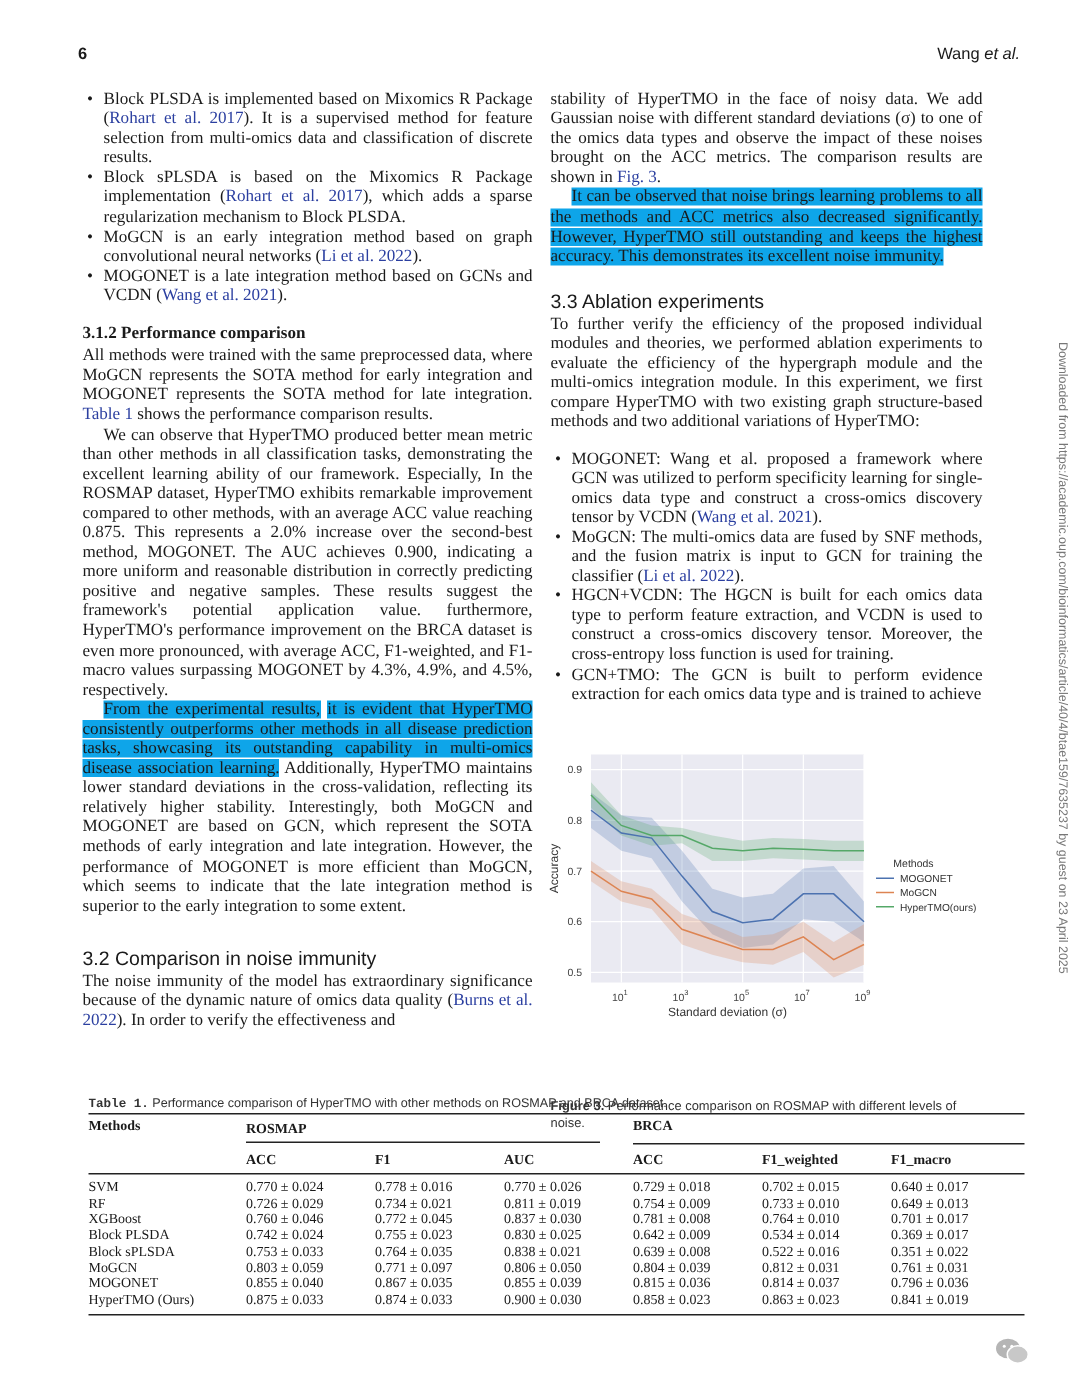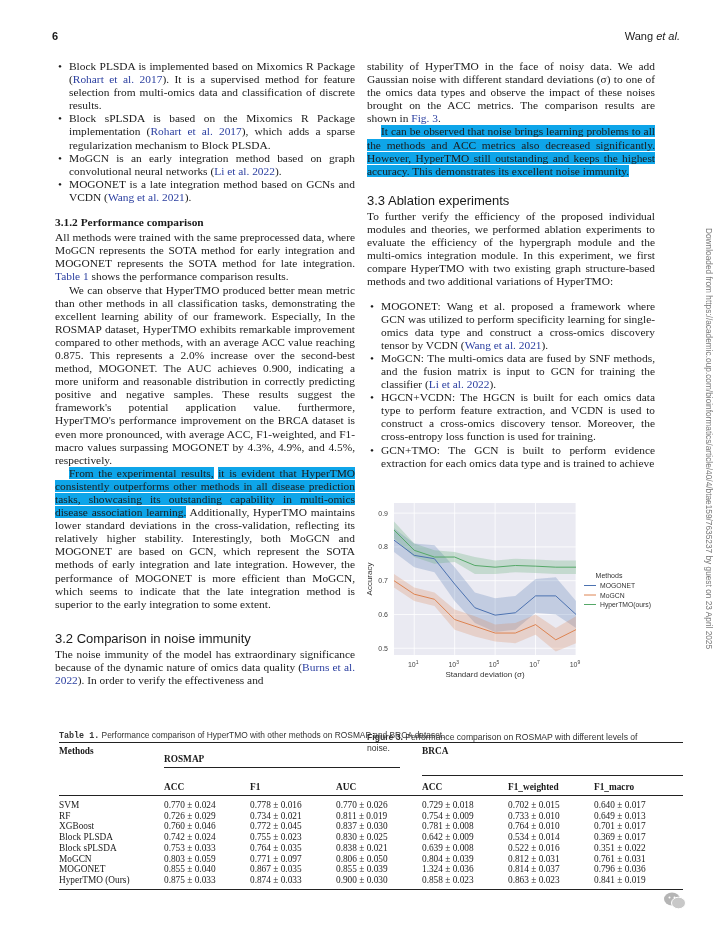--- a/index.html
+++ b/index.html
@@ -163,21 +163,21 @@
       <col style="width:86px">
       <col style="width:89px">
     </colgroup>
   <thead>
     <tr class="rule-top">
       <th rowspan="2" class="rule-bot" style="vertical-align:top">Methods</th>
       <th colspan="3">
           <div style="border-bottom:1px solid #222;margin-right:22px;padding-bottom:3px">ROSMAP</div>
         </th>
       <th colspan="3">
-          <div style="border-bottom:1px solid #222;padding-bottom:19px">BRCA</div>
+          <div style="border-bottom:1px solid #222;padding-bottom:6px">BRCA</div>
         </th>
     </tr>
     <tr class="rule-bot">
       <th>ACC</th>
       <th>F1</th>
       <th>AUC</th>
       <th>ACC</th>
       <th>F1_weighted</th>
       <th>F1_macro</th>
     </tr>
@@ -235,21 +235,21 @@
         <td>0.806 ± 0.050</td>
         <td>0.804 ± 0.039</td>
         <td>0.812 ± 0.031</td>
         <td>0.761 ± 0.031</td>
       </tr>
       <tr>
         <td>MOGONET</td>
         <td>0.855 ± 0.040</td>
         <td>0.867 ± 0.035</td>
         <td>0.855 ± 0.039</td>
-        <td>1.324 ± 0.036</td>
+        <td>0.815 ± 0.036</td>
         <td>0.814 ± 0.037</td>
         <td>0.796 ± 0.036</td>
       </tr>
       <tr class="rule-bot">
         <td style="padding-bottom: 3px;">HyperTMO (Ours)</td>
         <td style="padding-bottom: 3px;">0.875 ± 0.033</td>
         <td style="padding-bottom: 3px;">0.874 ± 0.033</td>
         <td style="padding-bottom: 3px;">0.900 ± 0.030</td>
         <td style="padding-bottom: 3px;">0.858 ± 0.023</td>
         <td style="padding-bottom: 3px;">0.863 ± 0.023</td>

